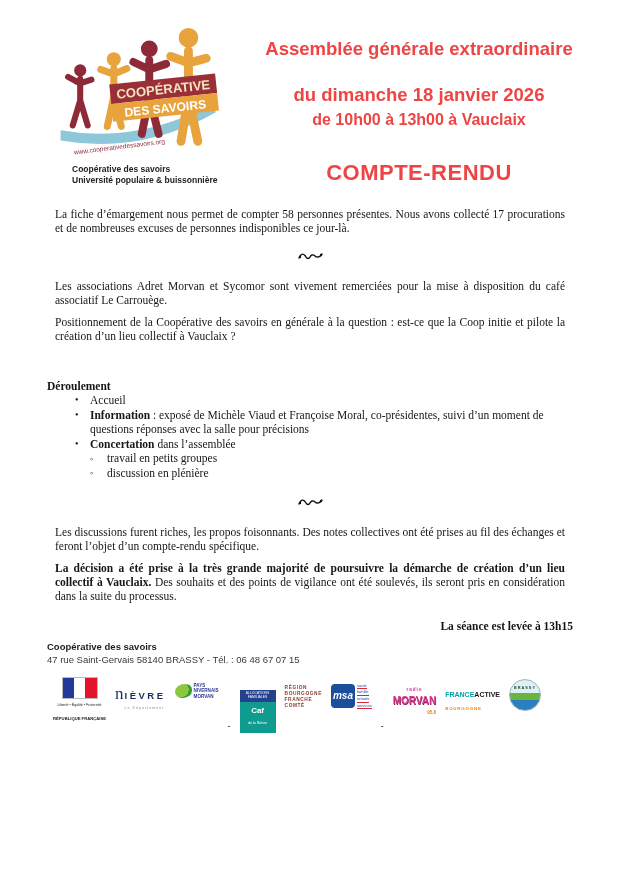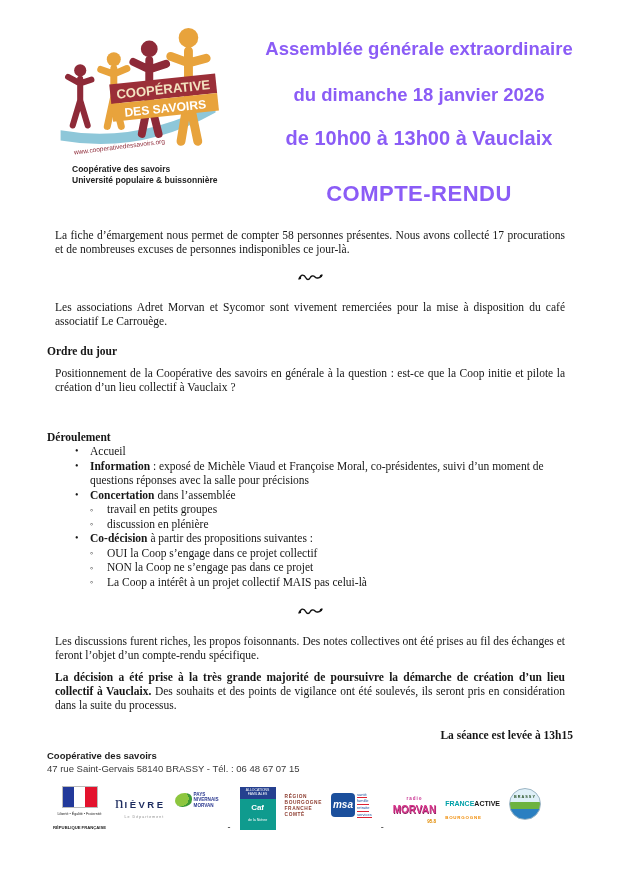--- a/index.html
+++ b/index.html
@@ -6,24 +6,24 @@
   .page{width:620px;height:876px;background:#ffffff;overflow:hidden;margin:0 auto;
         font-family:"Liberation Serif",serif;color:#161616;position:relative;}
 
   
   header{display:flex;padding:20px 28px 0 50px;}
   .logo-col{width:196px;flex:0 0 196px;}
   .coop-logo{width:178px;height:140px;display:block;font-family:"Liberation Sans",sans-serif;}
   .logo-caption{margin:4px 0 0 22px;font-family:"Liberation Sans",sans-serif;
                 font-weight:bold;font-size:8.5px;line-height:11px;color:#222;}
   .title-col{flex:1;text-align:center;font-family:"Liberation Sans",sans-serif;
-             font-weight:bold;color:#8b5cf6;padding-top:18px;}
+             font-weight:bold;color:#ef4444;padding-top:18px;}
   .doc-title{font-size:18.5px;line-height:21px;}
   .doc-date{font-size:18.5px;margin-top:25px;}
-  .doc-time{font-size:20px;margin-top:21px;}
+  .doc-time{font-size:16px;margin-top:5px;}
   .doc-type{font-size:22px;margin-top:31px;letter-spacing:.5px;}
 
   
   main{padding:0 47px;font-size:11.5px;line-height:14px;text-align:justify;}
   main p{margin:8px;}
   .p-attendance{margin-top:21px;}
   .divider{text-align:center;margin:13px 0 17px;}
   .divider svg{width:27px;height:12px;vertical-align:middle;}
   .bh{font-size:11.5px;font-weight:bold;margin:0;text-align:left;}
   .h-agenda{margin-top:16px;}
@@ -61,21 +61,21 @@
   .nievre .plogo-lines{align-items:flex-start;}
   .nievre .line-0{font-size:9.5px;letter-spacing:2.5px;color:#1c2b5e;font-weight:600;}
   .nievre .line-1{font-size:3.6px;color:#8a8a8a;letter-spacing:1px;}
 
   .pays-nivernais-morvan{flex-direction:row;align-items:center;gap:2px;margin-top:6px;}
   .pays-nivernais-morvan .plogo-icon{width:17px;height:14px;border-radius:60% 40% 55% 45%;
      background:radial-gradient(circle at 35% 40%,#8dc63f 0 55%,#3e9b35 55% 100%);}
   .pays-nivernais-morvan .plogo-lines{align-items:flex-start;}
   .pays-nivernais-morvan .line{font-size:4.6px;font-weight:bold;color:#2b3990;line-height:5.4px;}
 
-  .caf{width:36px;margin-top:1px;}
+  .caf{width:36px;margin-top:13px;}
   .caf .plogo-lines{width:100%;}
   .caf .line{width:100%;text-align:center;box-sizing:border-box;}
   .caf .line-0{background:#25408f;color:#fff;font-size:3.4px;padding:2.5px 1px;line-height:3.8px;}
   .caf .line-1{background:#0f9b8e;color:#fff;font-weight:bold;font-size:8px;padding-top:2px;}
   .caf .line-2{background:#0f9b8e;color:#fff;font-size:3.6px;padding-bottom:2.5px;}
 
   .region-bfc{margin-top:8px;}
   .region-bfc .plogo-lines{align-items:flex-start;}
   .region-bfc .line{font-size:4.8px;font-weight:bold;color:#8c3b2e;letter-spacing:.6px;line-height:6px;}
 
@@ -150,36 +150,30 @@
     <div class="divider">
       <svg viewBox="0 0 27 12">
         <path d="M2 8 C4 3,7 3,9 7 C10 9,12 9,13 7 C14 5,16 4,18 6 C20 8,23 7,25 4" stroke="#111" stroke-width="1.4" fill="none" stroke-linecap="round"></path>
         <circle cx="3" cy="7" r="1.2" fill="#111"></circle>
         <circle cx="24" cy="5" r="1.2" fill="#111"></circle>
       </svg>
     </div>
 
     <p>Les associations Adret Morvan et Sycomor sont vivement remerciées pour la mise à disposition du café associatif Le Carrouège.</p>
 
-    <h3 class="bh h-agenda">Ordre du jour</h3>
     <p>Positionnement de la Coopérative des savoirs en générale à la question : est-ce que la Coop initie et pilote la création d’un lieu collectif à Vauclaix ?</p>
 
     <h3 class="bh h-proceedings">Déroulement</h3>
     <ul class="proceedings">
         <li>Accueil</li>
         <li><b>Information</b> : exposé de Michèle Viaud et Françoise Moral, co-présidentes, suivi d’un moment de questions réponses avec la salle pour précisions</li>
         <li><b>Concertation</b> dans l’assemblée<ul class="sub">
             <li>travail en petits groupes</li>
             <li>discussion en plénière</li>
           </ul></li>
-        <li><b>Co-décision</b> à partir des propositions suivantes :<ul class="sub">
-            <li>OUI la Coop s’engage dans ce projet collectif</li>
-            <li>NON la Coop ne s’engage pas dans ce projet</li>
-            <li>La Coop a intérêt à un projet collectif MAIS pas celui-là</li>
-          </ul></li>
       </ul>
 
     <div class="divider">
       <svg viewBox="0 0 27 12">
         <path d="M2 8 C4 3,7 3,9 7 C10 9,12 9,13 7 C14 5,16 4,18 6 C20 8,23 7,25 4" stroke="#111" stroke-width="1.4" fill="none" stroke-linecap="round"></path>
         <circle cx="3" cy="7" r="1.2" fill="#111"></circle>
         <circle cx="24" cy="5" r="1.2" fill="#111"></circle>
       </svg>
     </div>
 

